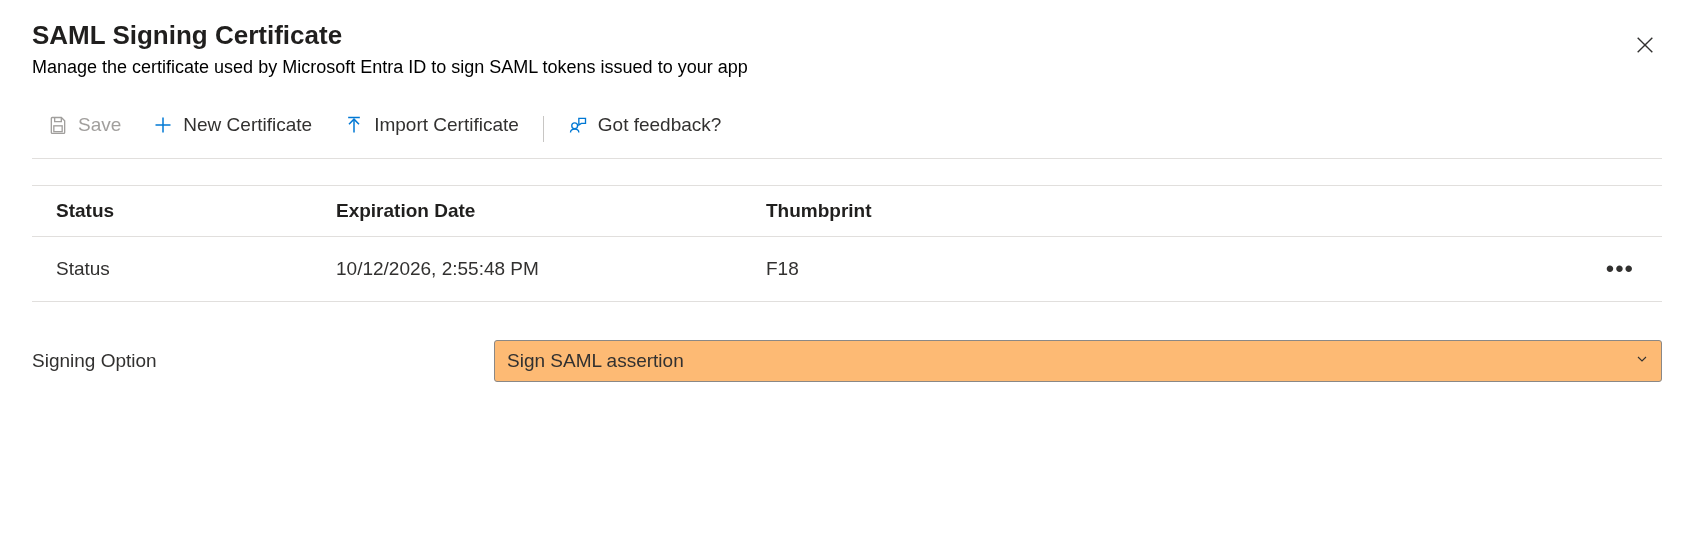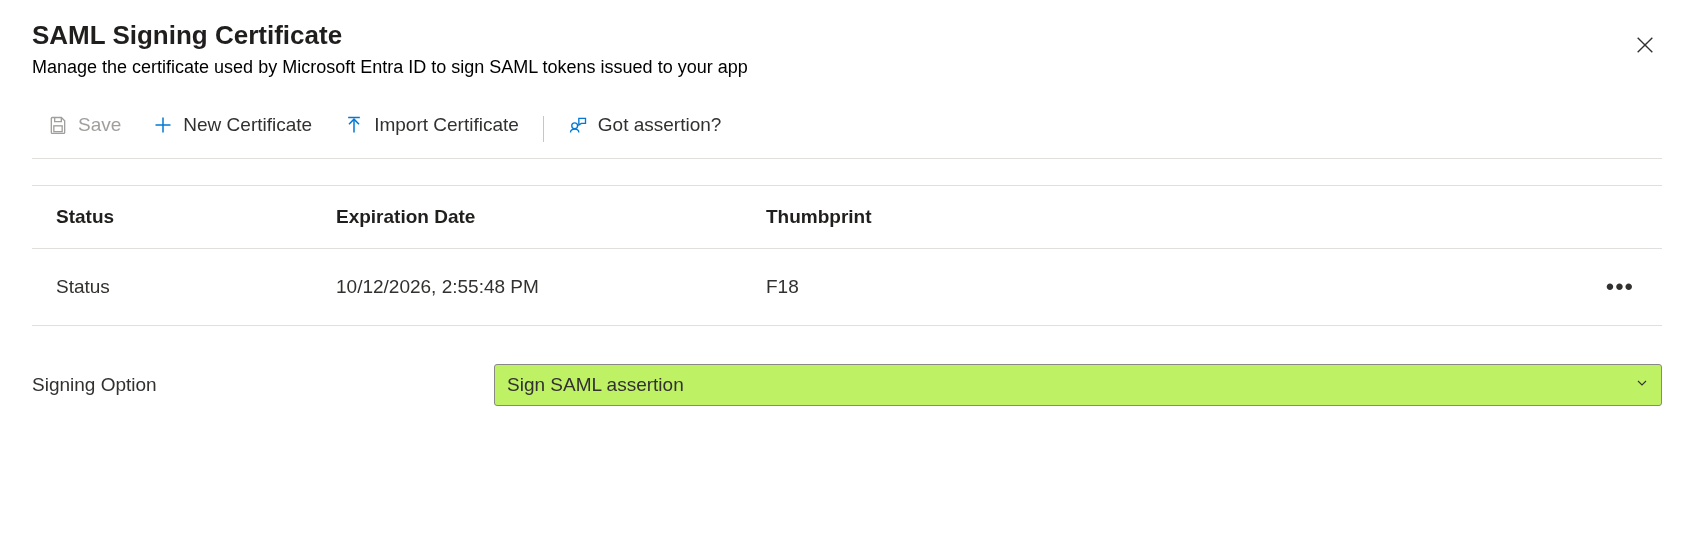--- a/index.html
+++ b/index.html
@@ -85,21 +85,21 @@
       background: #c8c6c4;
       margin: 0 8px;
     }
     .table {
       width: 100%;
       margin-top: 26px;
     }
     .table-header, .table-row {
       display: flex;
       align-items: center;
-      padding: 20px 24px;
+      padding: 14px 24px;
       border-bottom: 1px solid #e1dfdd;
     }
     .table-header {
       border-top: 1px solid #e1dfdd;
       font-weight: 700;
       font-size: 19px;
       color: #201f1e;
     }
     .table-row {
       font-size: 19px;
@@ -133,21 +133,21 @@
       font-weight: 400;
     }
     .select-wrap {
       flex: 1;
       position: relative;
     }
     .select-ctl {
       width: 100%;
       border: 1px solid #8a8886;
       border-radius: 3px;
-      background: #bef264;
+      background: #fdba74;
       font-size: 19px;
       color: #323130;
       padding: 8px 40px 8px 12px;
       cursor: pointer;
       display: flex;
       align-items: center;
       justify-content: space-between;
       height: 42px;
     }
     .select-ctl .chev {
@@ -216,21 +216,21 @@
   <div class="toolbar-sep"></div>
 
   <button class="toolbar-btn">
     <span class="icon">
       <svg viewBox="0 0 24 24" fill="none" stroke="currentColor" stroke-width="1.6">
         <circle cx="8" cy="13" r="3.5"></circle>
         <path d="M3 21c0-2.5 2.2-4 5-4s5 1.5 5 4"></path>
         <path d="M13 4h8v6h-5l-3 2V4z"></path>
       </svg>
     </span>
-    <span>Got assertion?</span>
+    <span>Got feedback?</span>
   </button>
 </div>
 
 <div class="table">
   <div class="table-header">
     <div class="col-status">Status</div>
     <div class="col-exp">Expiration Date</div>
     <div class="col-thumb">Thumbprint</div>
     <div class="col-actions"></div>
   </div>

